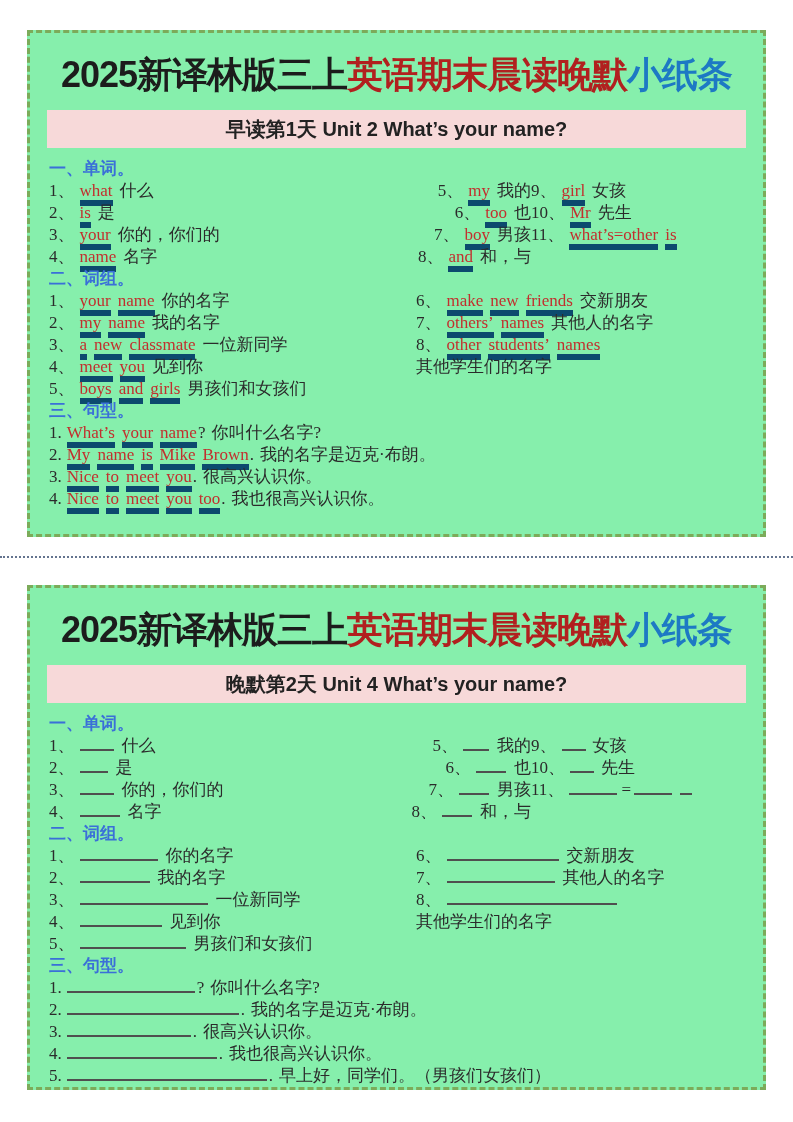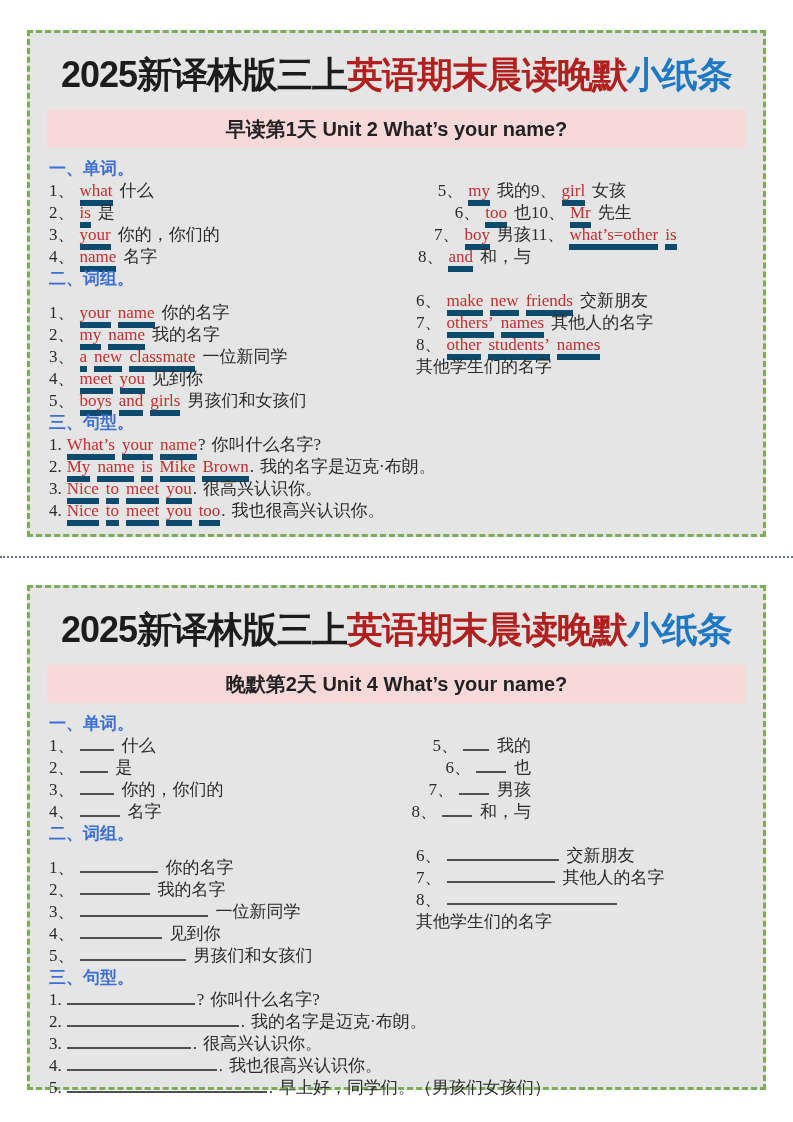--- a/index.html
+++ b/index.html
@@ -3,21 +3,21 @@
 <meta charset="utf-8">
 <style>
   html,body { margin:0; padding:0; }
   body {
     width:793px; height:1122px; background:#ffffff; position:relative;
     font-family:"Liberation Sans","DejaVu Sans",sans-serif; color:#2b2b2b;
     overflow:hidden;
   }
   .card {
     position:absolute; left:27px; width:739px; box-sizing:border-box;
-    border:3px dashed #7cab5a; background:#e5e5e5;
+    border:3px dashed #7cab5a; background:#86efac;
   }
   .card1 { top:30px;  height:507px; }
   .card2 { top:585px; height:505px; }
   .cutline {
     position:absolute; top:556px; left:0; width:793px; height:0;
     border-top:2px dotted #64748f;
   }
   .title {
     margin-top:20px; text-align:center; font-weight:bold; font-size:36px;
     line-height:1.2; white-space:nowrap; letter-spacing:-1px; color:#1c1c1c;
@@ -26,21 +26,21 @@
   .title .t-blue { color:#1d79c4; }
   .banner {
     margin:14px 17px 0 17px; height:38px; line-height:38px; background:#f7d9d9;
     text-align:center; font-weight:bold; font-size:20px; color:#222222;
   }
   .content { padding:10px 14px 0 19px; font-size:17px;font-family:Liberation Serif, serif; }
   .sec { color:#3a6fd8; font-weight:bold; font-size:17px; line-height:22px; white-space:nowrap; }
   .row { line-height:22px; height:22px; white-space:nowrap; }
   .cols { display:flex; align-items:flex-start; }
   .wc1 { width:244px; } .wc2 { width:238px;text-align:right; } .wc3 { flex:1; }
-  .pc1 { width:367px;margin-top:12px; } .pc2 { flex:1; }
+  .pc1 { width:367px; } .pc2 { flex:1; }
   .num { color:#2b2b2b; margin-right:5px; }
   .uw {
     color:#c22f2e; border-bottom:6px solid #0c4a6e; margin-right:7px;
     padding-bottom:0px;
   }
   .zh { color:#2b2b2b; }
   .punct { color:#2b2b2b; margin-left:-6px; margin-right:6px; }
   .blank {
     display:inline-block; height:13px; margin-right:8px;
     border-bottom:2px solid #4f4f4f;
@@ -157,20 +157,28 @@
       <div class="wc2">
 
           <div class="row"><span class="num">5、</span><span class="blank" style="width: 26px;"></span><span class="zh">我的</span></div>
 
           <div class="row"><span class="num">6、</span><span class="blank" style="width: 30px;"></span><span class="zh">也</span></div>
 
           <div class="row"><span class="num">7、</span><span class="blank" style="width: 30px;"></span><span class="zh">男孩</span></div>
 
           <div class="row"><span class="num">8、</span><span class="blank" style="width: 30px;"></span><span class="zh">和，与</span></div>
         </div>
+      <div class="wc3">
+
+          <div class="row"><span class="num">9、</span><span class="blank" style="width: 24px;"></span><span class="eq"></span><span class="zh">女孩</span></div>
+
+          <div class="row"><span class="num">10、</span><span class="blank" style="width: 24px;"></span><span class="eq"></span><span class="zh">先生</span></div>
+
+          <div class="row"><span class="num">11、</span><span class="blank" style="width: 48px;"></span><span class="eq">=</span><span class="blank" style="width: 38px;"></span><span class="blank" style="width: 12px;"></span><span class="zh"></span></div>
+        </div>
     </div>
 
     <div class="sec">二、词组。</div>
     <div class="cols">
       <div class="pc1">
 
           <div class="row"><span class="num">1、</span><span class="blank" style="width: 78px;"></span><span class="zh">你的名字</span></div>
 
           <div class="row"><span class="num">2、</span><span class="blank" style="width: 70px;"></span><span class="zh">我的名字</span></div>
 

